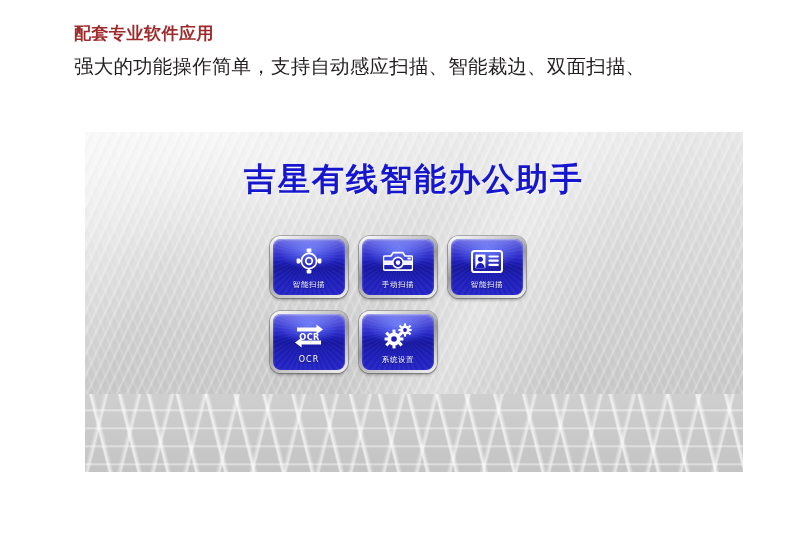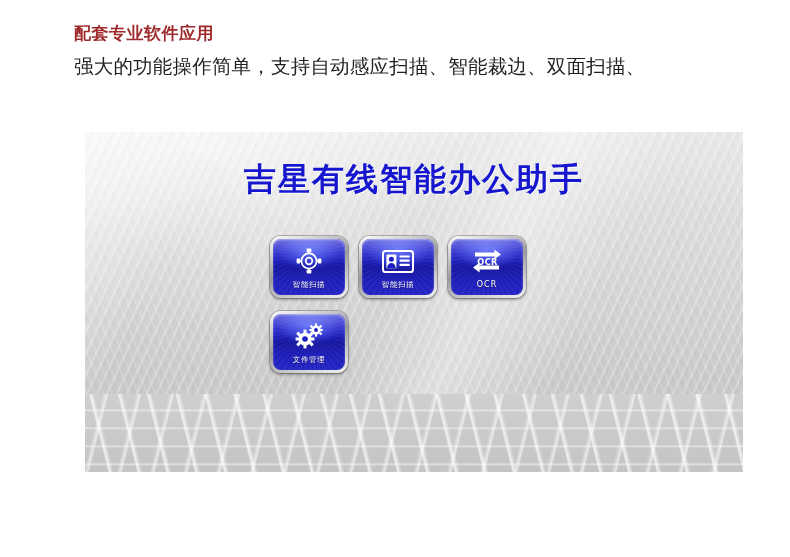--- a/index.html
+++ b/index.html
@@ -300,20 +300,34 @@
               <line x1="13" y1="20.6" x2="13" y2="22.4"></line>
               <line x1="3.6" y1="13" x2="5.4" y2="13"></line>
               <line x1="20.6" y1="13" x2="22.4" y2="13"></line>
             </g>
           </svg>
         </div>
         <div class="btn-label">智能扫描</div>
       </div>
     </div>
 
+    <div class="app-button">
+      <div class="btn-face">
+        <div class="btn-icon">
+          <svg width="30" height="24" viewBox="0 0 30 24">
+            <path d="M2 7 h6 l2.2-3.4 h9.6 L22 7 h6 a1.6 1.6 0 0 1 1.6 1.6 v11 A1.6 1.6 0 0 1 28 21.2 H2 A1.6 1.6 0 0 1 0.4 19.6 V8.6 A1.6 1.6 0 0 1 2 7 Z" fill="none" stroke="#ffffff" stroke-width="1.7" stroke-linejoin="round"></path>
+            <rect x="0.4" y="11.4" width="29.2" height="4.6" fill="#ffffff" opacity="0.95"></rect>
+            <circle cx="15" cy="13.6" r="5.2" fill="#1c1cc2" stroke="#ffffff" stroke-width="1.7"></circle>
+            <circle cx="15" cy="13.6" r="2.3" fill="#ffffff"></circle>
+            <rect x="24.4" y="8.4" width="3.4" height="2.1" rx="0.6" fill="#ffffff"></rect>
+          </svg>
+        </div>
+        <div class="btn-label">手动扫描</div>
+      </div>
+    </div>
 
     <div class="app-button">
       <div class="btn-face">
         <div class="btn-icon">
           <svg width="32" height="23" viewBox="0 0 32 23">
             <rect x="1" y="1" width="30" height="21" rx="2.6" fill="none" stroke="#ffffff" stroke-width="2"></rect>
             <rect x="4.4" y="4.6" width="10" height="13.8" rx="1.2" fill="#ffffff"></rect>
             <circle cx="9.4" cy="9.2" r="2.5" fill="#1c1cc2"></circle>
             <path d="M4.9 18.4 c0.5-3.6 2.4-5.3 4.5-5.3 s4 1.7 4.5 5.3 Z" fill="#1c1cc2"></path>
             <g fill="#ffffff">
@@ -370,18 +384,18 @@
                 <rect x="5.6" y="-1.5" width="3.8" height="3"></rect>
                 <rect x="-7.9" y="-6.9" width="3" height="3.8" transform="rotate(-45 -6.4 -5)"></rect>
                 <rect x="4.9" y="3.1" width="3" height="3.8" transform="rotate(-45 6.4 5)"></rect>
                 <rect x="-7.9" y="3.1" width="3" height="3.8" transform="rotate(45 -6.4 5)"></rect>
                 <rect x="4.9" y="-6.9" width="3" height="3.8" transform="rotate(45 6.4 -5)"></rect>
               </g>
               <circle cx="0" cy="0" r="2.8" fill="#1c1cc2"></circle>
             </g>
           </svg>
         </div>
-        <div class="btn-label">文件管理</div>
+        <div class="btn-label">系统设置</div>
       </div>
     </div>
 
   </div>
 </div>
 
 </body></html>

